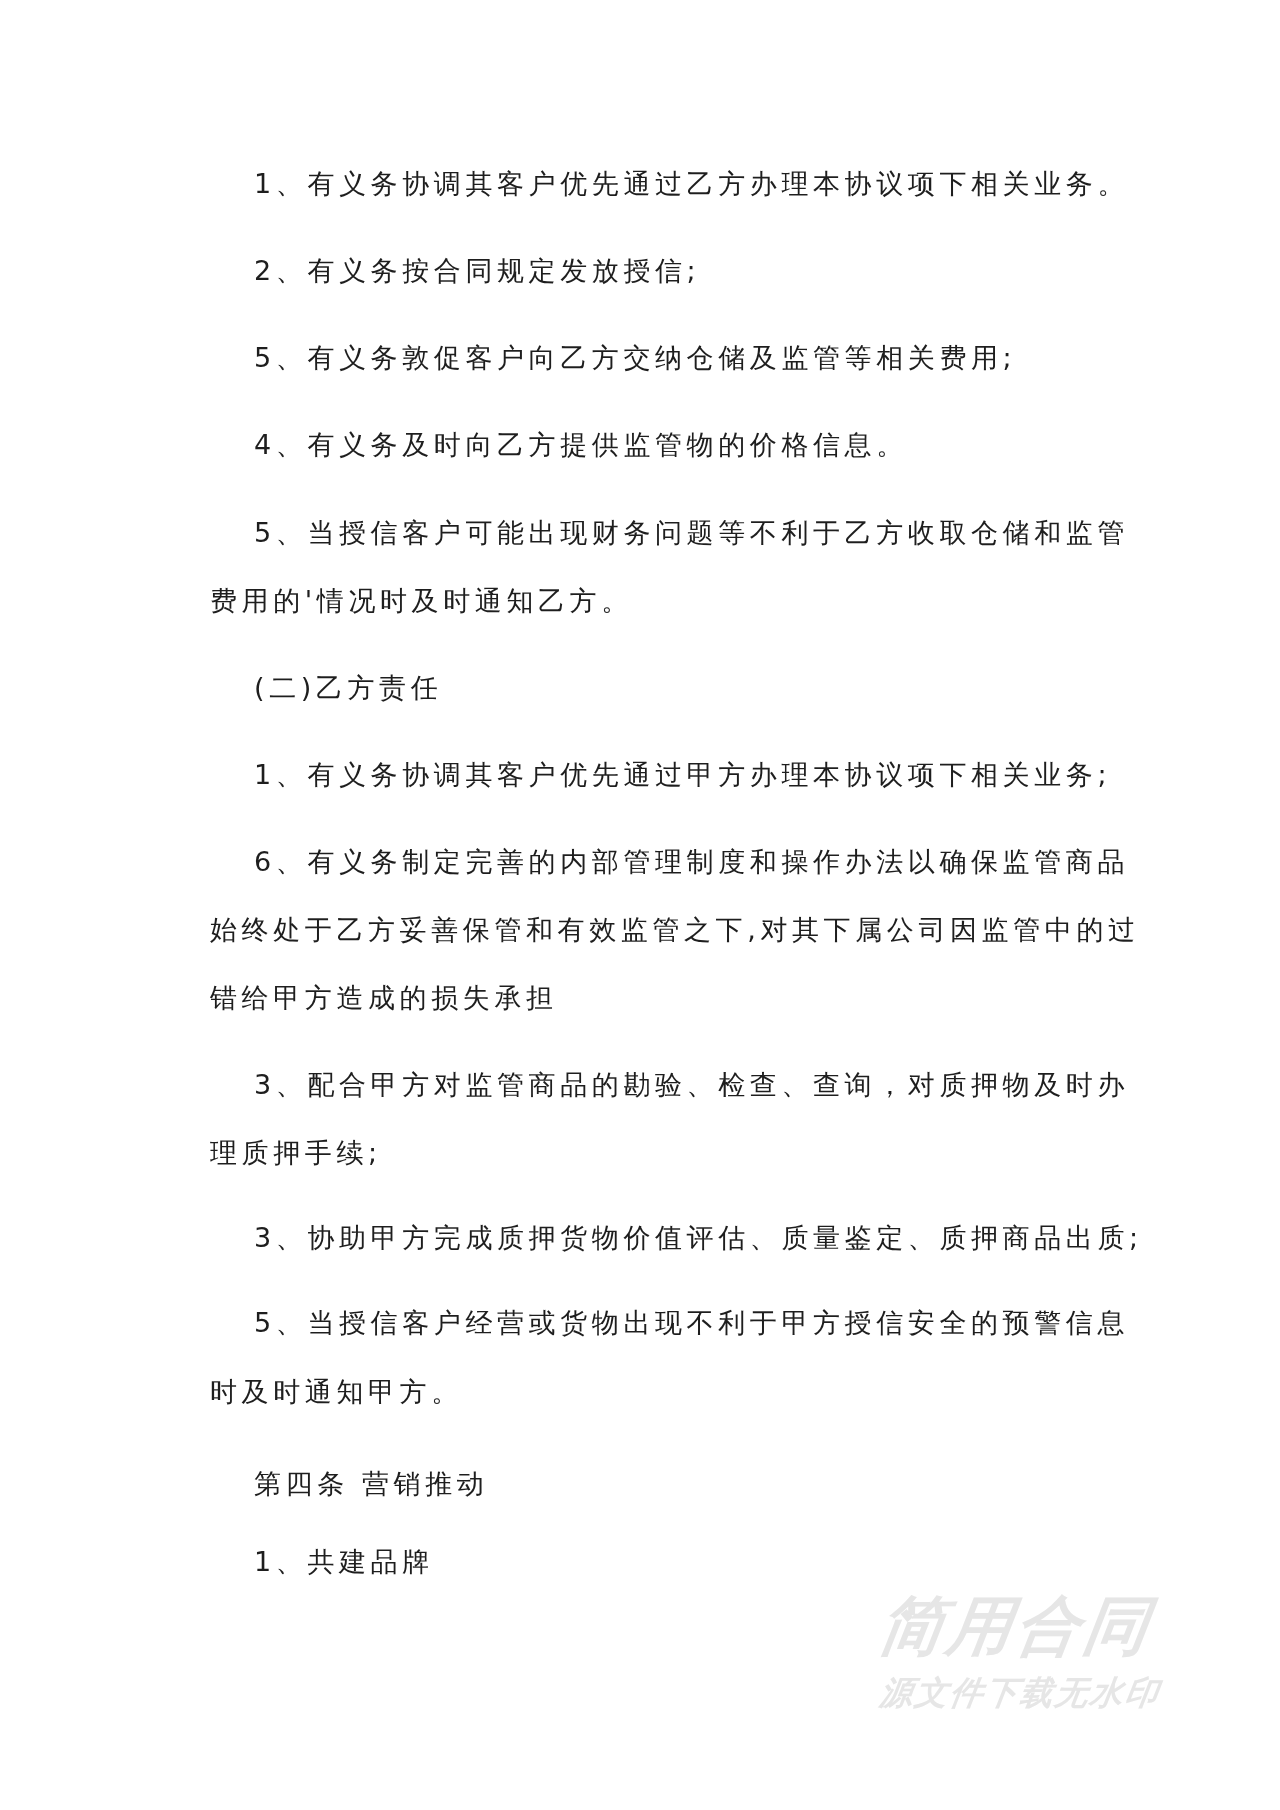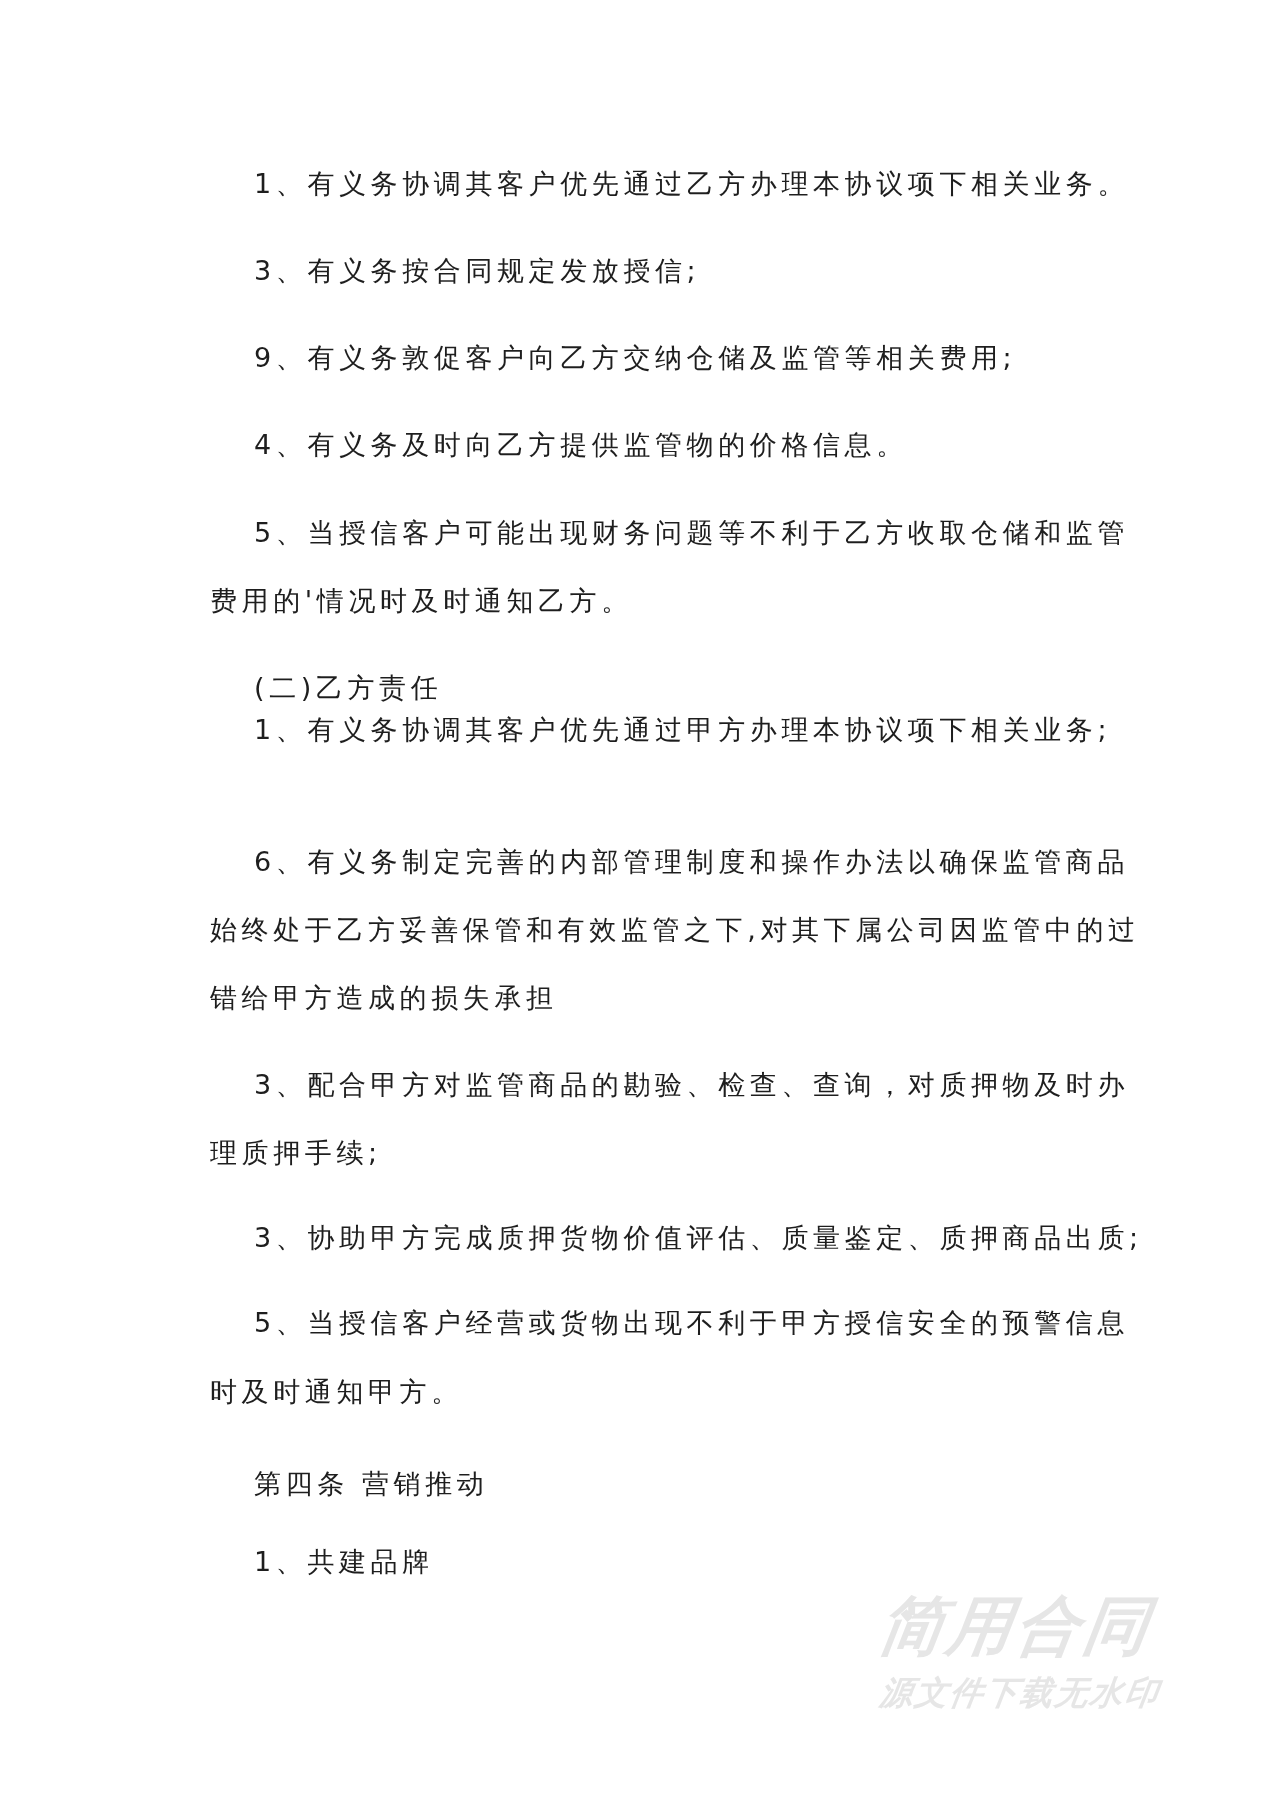--- a/index.html
+++ b/index.html
@@ -61,29 +61,29 @@
       transform: skewX(-8deg);
       font-family: "DejaVu Sans", sans-serif;
     }
   </style>
 </head>
 <body>
 
 <div class="page">
 
   <div class="line indent" style="top:168px">1、有义务协调其客户优先通过乙方办理本协议项下相关业务。</div>
-  <div class="line indent" style="top:255px">3、有义务按合同规定发放授信;</div>
-  <div class="line indent" style="top:342px">9、有义务敦促客户向乙方交纳仓储及监管等相关费用;</div>
+  <div class="line indent" style="top:255px">2、有义务按合同规定发放授信;</div>
+  <div class="line indent" style="top:342px">5、有义务敦促客户向乙方交纳仓储及监管等相关费用;</div>
   <div class="line indent" style="top:429px">4、有义务及时向乙方提供监管物的价格信息。</div>
   <div class="line indent" style="top:517px">5、当授信客户可能出现财务问题等不利于乙方收取仓储和监管</div>
   <div class="line cont" style="top:585px">费用的'情况时及时通知乙方。</div>
 
   <div class="line indent" style="top:672px">(二)乙方责任</div>
 
-  <div class="line indent" style="top:714px">1、有义务协调其客户优先通过甲方办理本协议项下相关业务;</div>
+  <div class="line indent" style="top:759px">1、有义务协调其客户优先通过甲方办理本协议项下相关业务;</div>
 
   <div class="line indent" style="top:846px">6、有义务制定完善的内部管理制度和操作办法以确保监管商品</div>
   <div class="line cont" style="top:982px">错给甲方造成的损失承担</div>
   <div class="line cont" style="top:914px">始终处于乙方妥善保管和有效监管之下,对其下属公司因监管中的过</div>
 
   <div class="line indent" style="top:1069px">3、配合甲方对监管商品的勘验、检查、查询，对质押物及时办</div>
   <div class="line cont" style="top:1137px">理质押手续;</div>
 
   <div class="line indent" style="top:1222px">3、协助甲方完成质押货物价值评估、质量鉴定、质押商品出质;</div>
 

